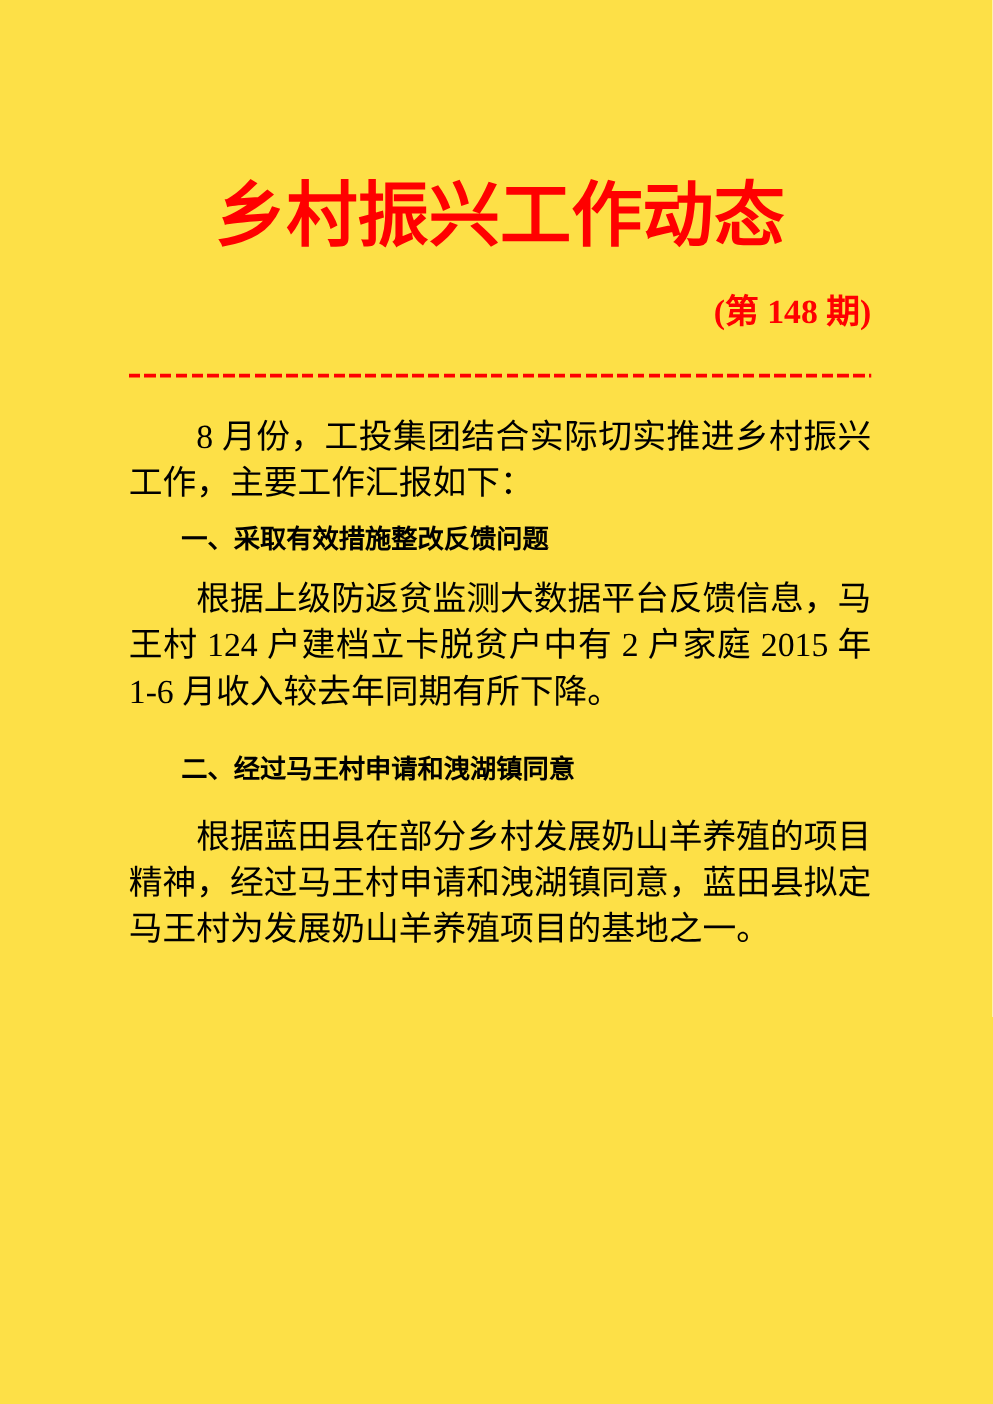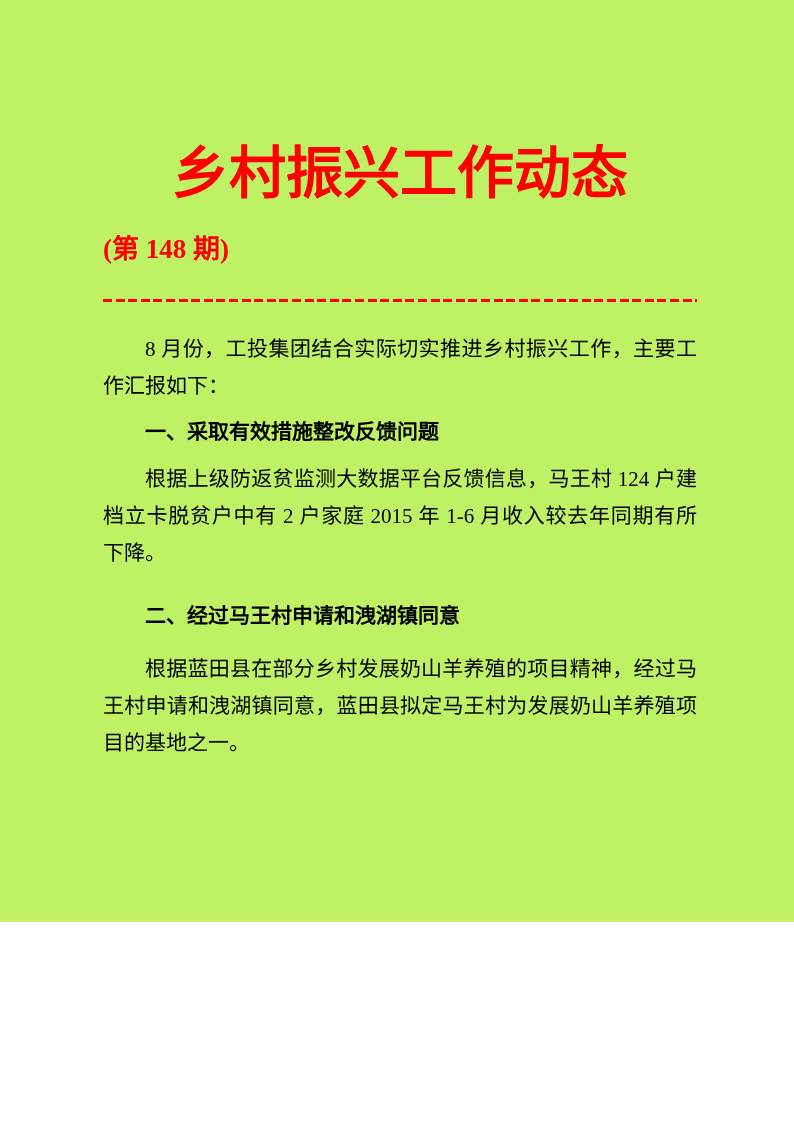--- a/index.html
+++ b/index.html
@@ -3,23 +3,23 @@
 <meta charset="utf-8">
 <style>
   html, body {
     margin: 0;
     padding: 0;
     background: #ffffff;
   }
   .page {
     position: relative;
     width: 794px;
-    height: 922px;
+    height: 1123px;
     margin: 0 auto;
-    background: #bef264;
+    background: #fde047;
     box-sizing: border-box;
     padding: 138px 97px 0 103px;
     overflow: hidden;
     font-family: "Liberation Serif", "DejaVu Serif", serif;
     color: #000000;
   }
   .doc-title {
     margin: 0;
     font-size: 57px;
     line-height: 72px;
@@ -27,34 +27,34 @@
     text-align: center;
     color: #ff0000;
     font-family: "Liberation Serif", "DejaVu Serif", serif;
     white-space: nowrap;
   }
   .doc-issue {
     margin: 22px 0 0 0;
     font-size: 27px;
     line-height: 34px;
     font-weight: bold;
-    text-align: left;
+    text-align: right;
     color: #ff0000;
     font-family: "Liberation Serif", "DejaVu Serif", serif;
   }
   .dashed-divider {
     margin-top: 33px;
     height: 3px;
     width: 100%;
     background: repeating-linear-gradient(90deg,
       #ff0000 0px, #ff0000 9px,
       transparent 9px, transparent 12.6px);
   }
   .body-text {
-    font-size: 21px;
+    font-size: 27px;
     line-height: 37px;
     text-align: justify;
     text-indent: 2em;
     margin: 11px 0 0 0;
     word-break: break-all;
   }
   .intro-text {
     margin-top: 29px;
   }
   .section-heading {

